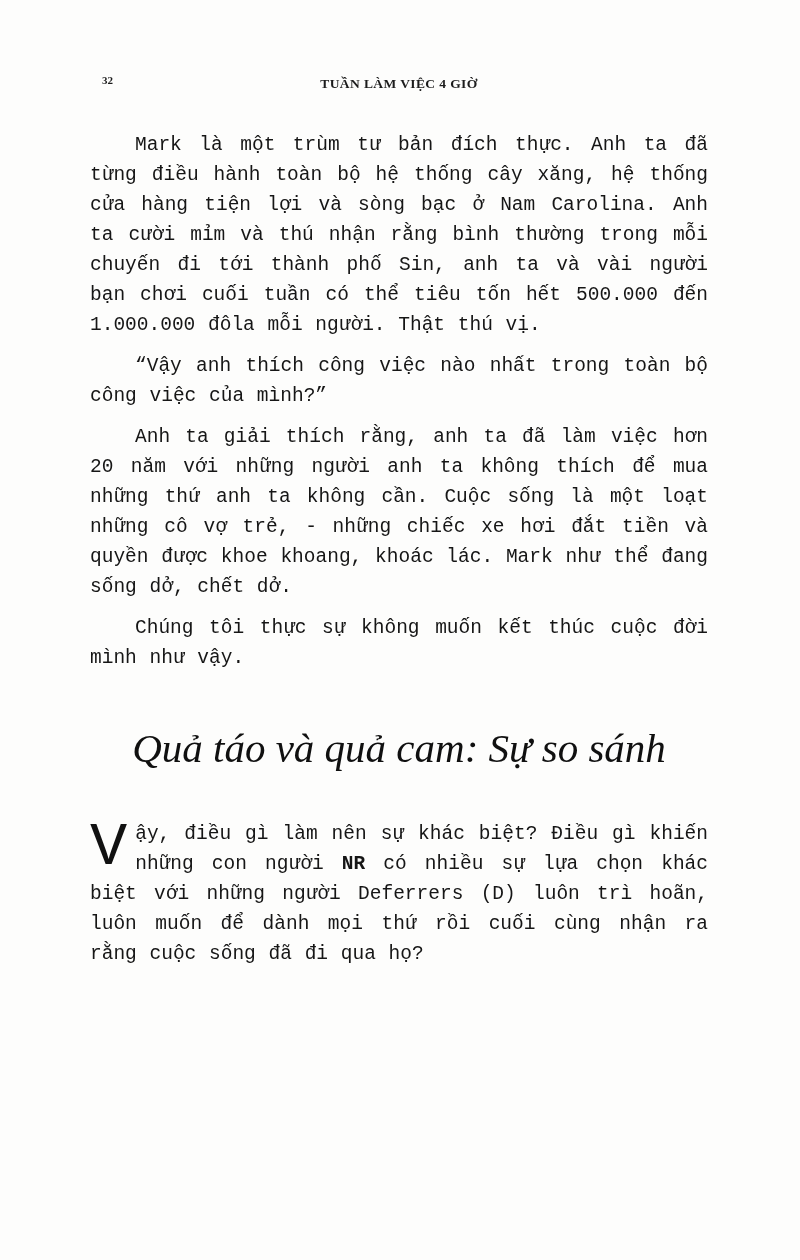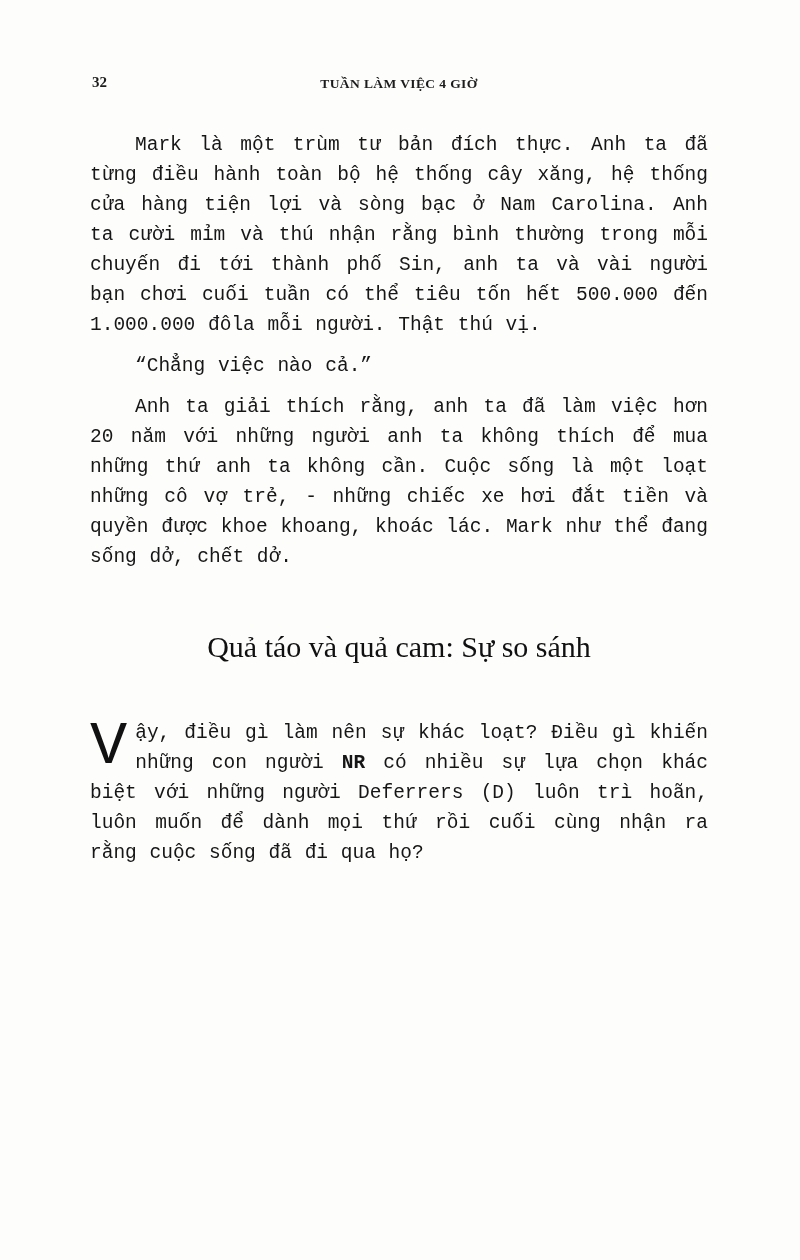--- a/index.html
+++ b/index.html
@@ -25,45 +25,46 @@
     text-align: center;
     font-family: "Liberation Serif", serif;
     font-weight: bold;
     font-size: 13.5px;
     letter-spacing: 0.4px;
     color: #1c1c1c;
     margin-bottom: 38px;
   }
   .page-number {
     position: absolute;
-    left: 2px;
+    left: 12px;
     top: -2px;
-    font-size: 15px;
+    font-size: 11px;
     letter-spacing: 0;
   }
   .page-body {
     font-size: 19.5px;
     line-height: 30px;
   }
   .para {
     margin: 0 0 11px 0;
     text-align: justify;
     text-indent: 45px;
     word-spacing: 1px;
     font-family: Liberation Mono, monospace;
   }
   .section-heading {
     font-family: "Liberation Serif", serif;
     font-weight: normal;
-    font-size: 30px;
+    font-size: 41px;
     line-height: 38px;
     text-align: center;
     color: #101010;
     margin: 56px 0 52px 0;
     text-indent: 0;
+    font-style: italic;
   }
   .dropcap-para {
     text-indent: 0;
   }
   .dropcap {
     float: left;
     font-size: 62px;
     line-height: 50px;
     padding: 4px 8px 0 0;
     color: #111;
@@ -80,26 +81,27 @@
   <header class="page-header">
     <span class="page-number">32</span>
     <span class="running-title">TUẦN LÀM VIỆC 4 GIỜ</span>
   </header>
 
   <main class="page-body">
 
     <p class="para">Mark là một trùm tư bản đích thực. Anh ta đã từng điều hành toàn bộ hệ thống cây xăng, hệ thống cửa hàng tiện lợi và sòng bạc ở Nam Carolina. Anh ta cười mỉm và thú nhận rằng bình thường trong mỗi chuyến đi tới thành phố Sin, anh ta và vài người bạn chơi cuối tuần có thể tiêu tốn hết 500.000 đến 1.000.000 đôla mỗi người. Thật thú vị.</p>
 
 
+    <p class="para">“Vậy anh thích công việc nào nhất trong toàn bộ công việc của mình?”</p>
 
 
-    <p class="para">“Chẳng việc nào cả.”</p>
 
     <p class="para">Anh ta giải thích rằng, anh ta đã làm việc hơn 20 năm với những người anh ta không thích để mua những thứ anh ta không cần. Cuộc sống là một loạt những cô vợ trẻ, - những chiếc xe hơi đắt tiền và quyền được khoe khoang, khoác lác. Mark như thể đang sống dở, chết dở.</p>
 
+    <p class="para">Chúng tôi thực sự không muốn kết thúc cuộc đời mình như vậy.</p>
 
     <h1 class="section-heading">Quả táo và quả cam: Sự so sánh</h1>
 
-    <p class="para dropcap-para"><span class="dropcap">V</span><span>ậy, điều gì làm nên sự khác loạt? Điều gì khiến những con người </span><strong>NR</strong><span> có nhiều sự lựa chọn khác biệt với những người Deferrers (D) luôn trì hoãn, luôn muốn để dành mọi thứ rồi cuối cùng nhận ra rằng cuộc sống đã đi qua họ?</span></p>
+    <p class="para dropcap-para"><span class="dropcap">V</span><span>ậy, điều gì làm nên sự khác biệt? Điều gì khiến những con người </span><strong>NR</strong><span> có nhiều sự lựa chọn khác biệt với những người Deferrers (D) luôn trì hoãn, luôn muốn để dành mọi thứ rồi cuối cùng nhận ra rằng cuộc sống đã đi qua họ?</span></p>
 
 
   </main>
 </div>
 
 </body></html>

